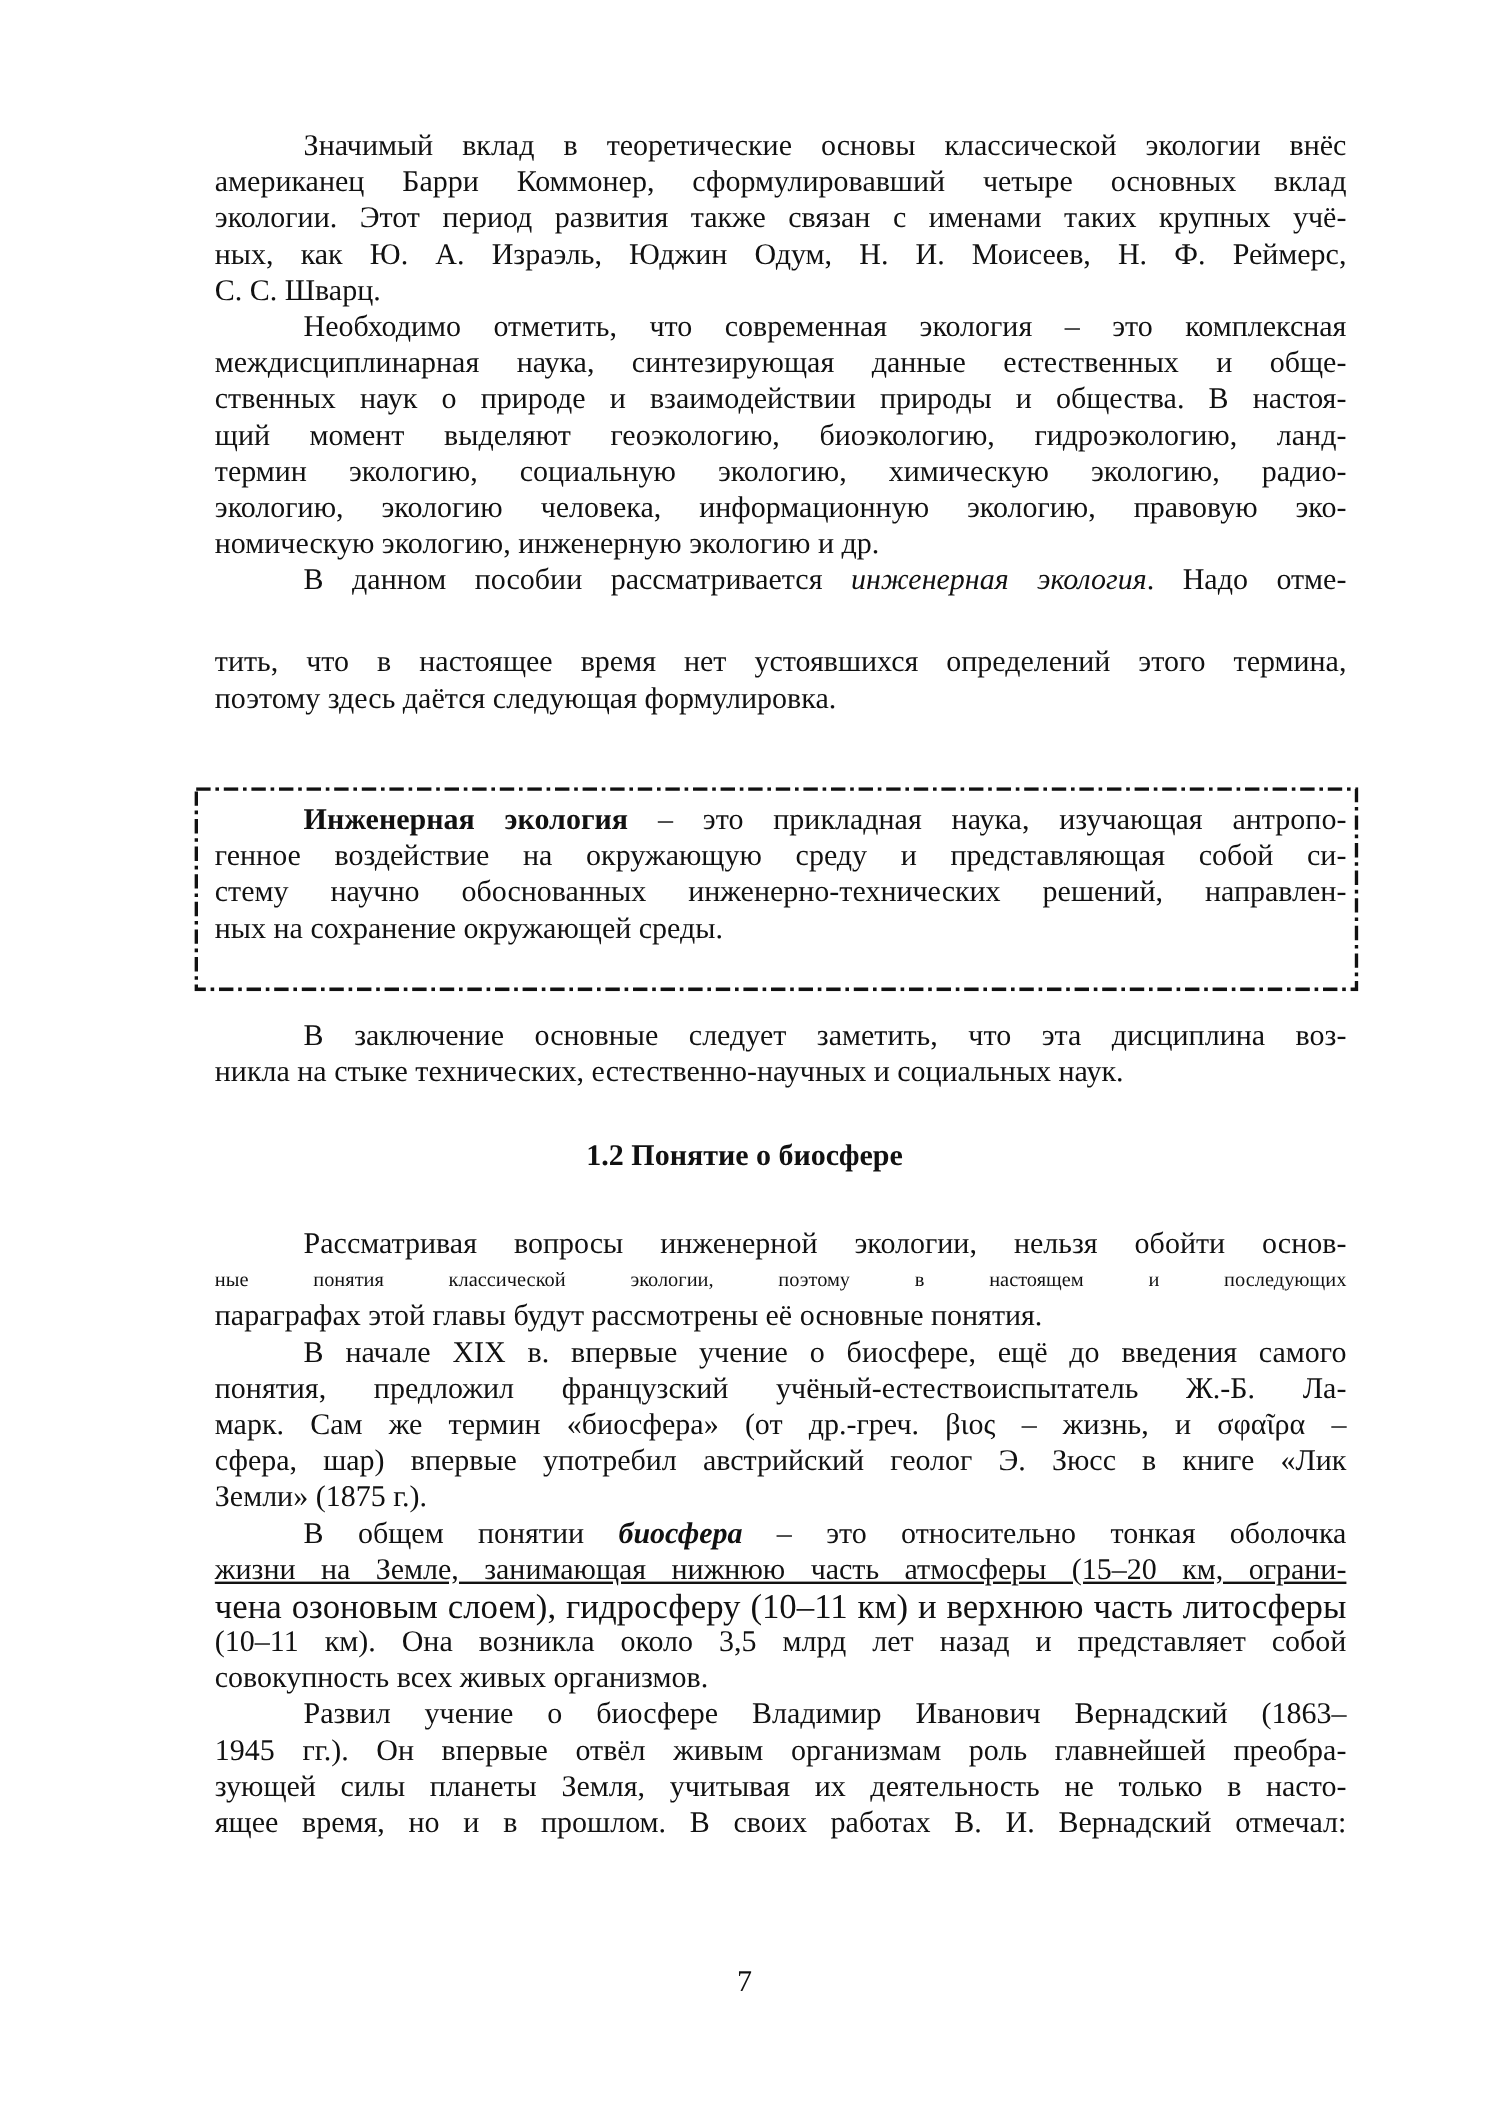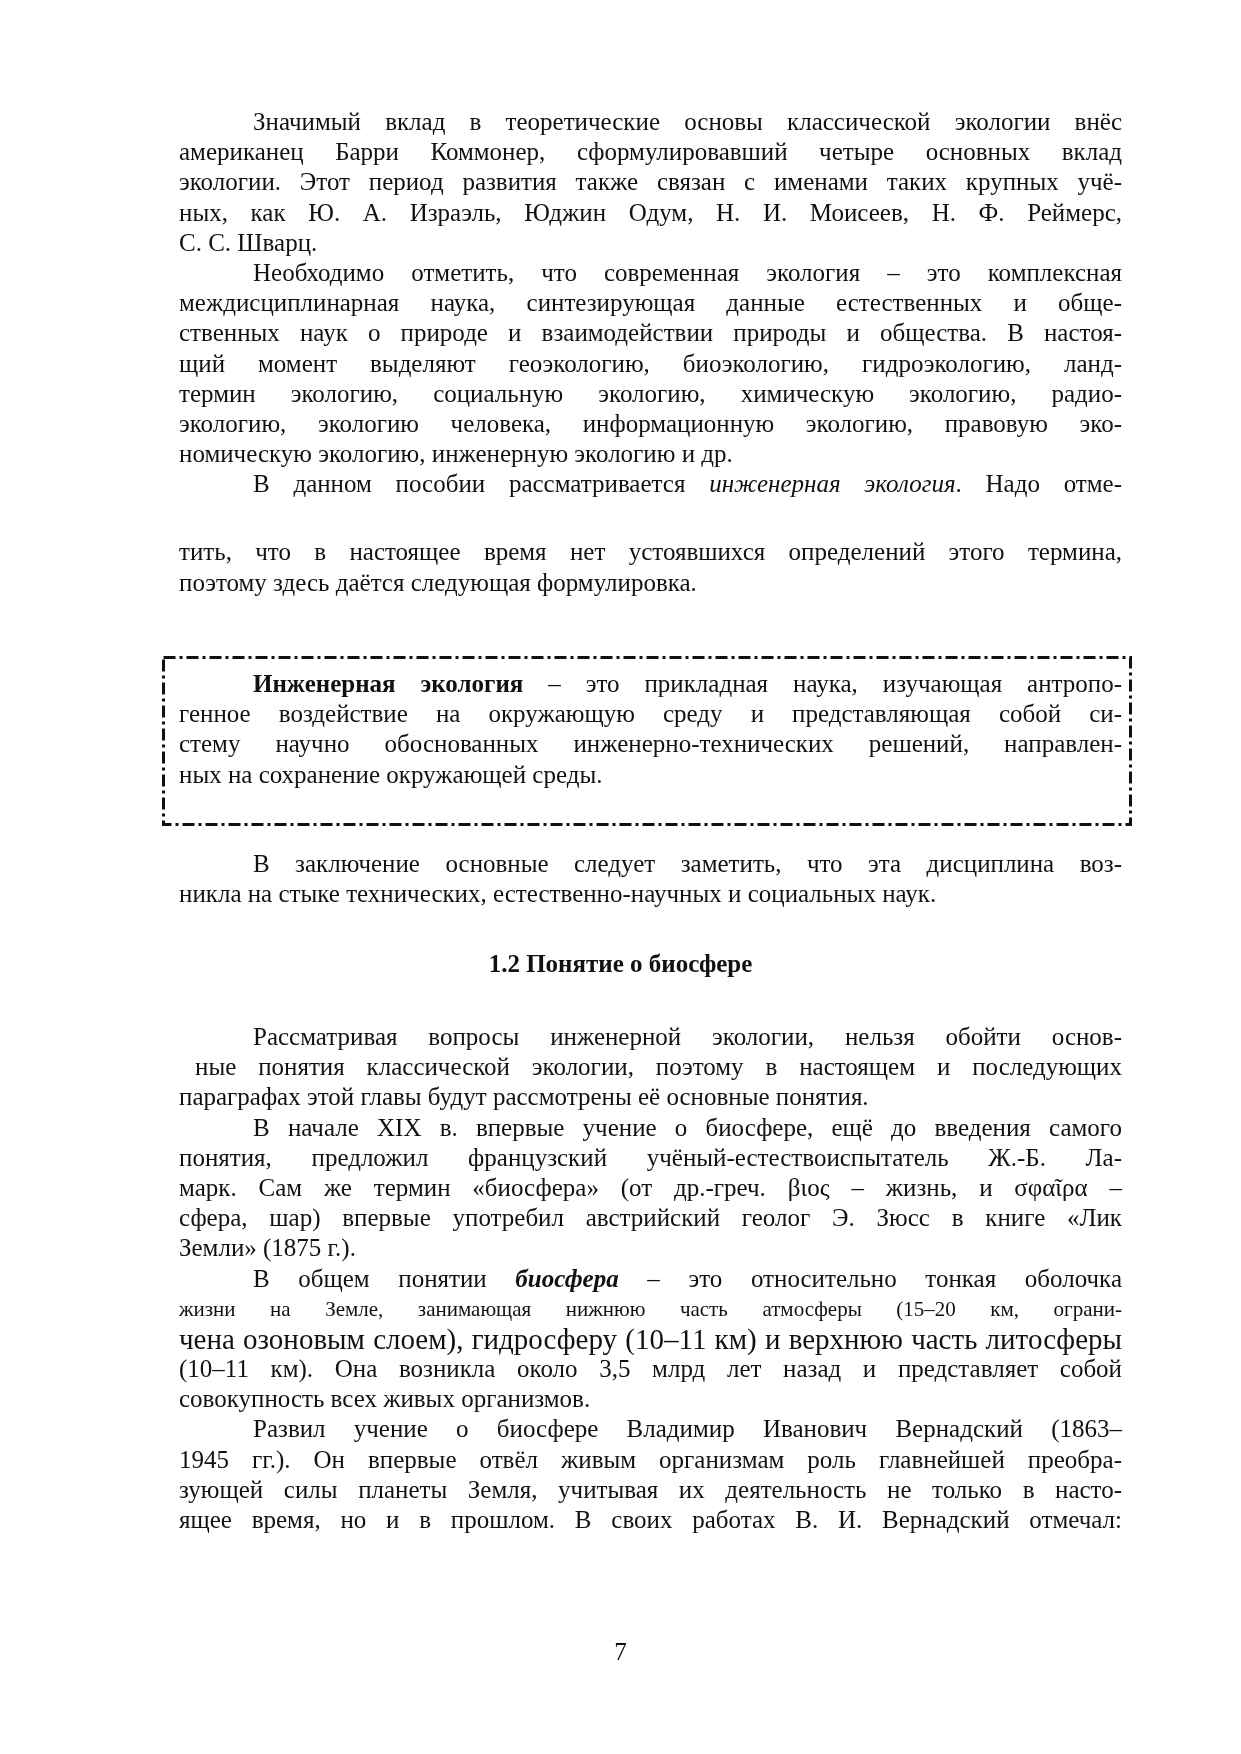--- a/index.html
+++ b/index.html
@@ -58,33 +58,33 @@
   <div class="txt" style="top:849px;">
     <div class="ln j ind" style="font-size: 25px;">В заключение основные следует заметить, что эта дисциплина воз-</div>
     <div class="ln" style="font-size: 25px;">никла на стыке технических, естественно-научных и социальных наук.</div>
   </div>
 
   <div class="heading">1.2 Понятие о биосфере</div>
 
   <div class="txt" style="top:1022px;">
     <div>
       <div class="ln j ind" style="font-size: 25px;">Рассматривая вопросы инженерной экологии, нельзя обойти основ-</div>
-      <div class="ln j" style="font-size: 25px; margin-left: 16px;">ные понятия классической экологии, поэтому в настоящем и последующих</div>
+      <div class="ln j" style="font-size: 17px;">ные понятия классической экологии, поэтому в настоящем и последующих</div>
       <div class="ln" style="font-size: 25px;">параграфах этой главы будут рассмотрены её основные понятия.</div>
     </div>
     <div>
       <div class="ln j ind" style="font-size: 25px;">В начале XIX в. впервые учение о биосфере, ещё до введения самого</div>
       <div class="ln j" style="font-size: 25px;">понятия, предложил французский учёный-естествоиспытатель Ж.-Б. Ла-</div>
       <div class="ln j" style="font-size: 25px;">марк. Сам же термин «биосфера» (от др.-греч. βιος – жизнь, и σφαῖρα –</div>
       <div class="ln j" style="font-size: 25px;">сфера, шар) впервые употребил австрийский геолог Э. Зюсс в книге «Лик</div>
       <div class="ln" style="font-size: 25px;">Земли» (1875 г.).</div>
     </div>
     <div>
       <div class="ln j ind" style="font-size: 25px;"><span>В общем понятии </span><b><i>биосфера</i></b><span> – это относительно тонкая оболочка</span></div>
-      <div class="ln j" style="font-size: 21px;">жизни на Земле, занимающая нижнюю часть атмосферы (15–20 км, ограни-</div>
+      <div class="ln j" style="font-size: 25px; text-decoration: underline;">жизни на Земле, занимающая нижнюю часть атмосферы (15–20 км, ограни-</div>
       <div class="ln j" style="font-size: 29px;">чена озоновым слоем), гидросферу (10–11 км) и верхнюю часть литосферы</div>
       <div class="ln j" style="font-size: 25px;">(10–11 км). Она возникла около 3,5 млрд лет назад и представляет собой</div>
       <div class="ln" style="font-size: 25px;">совокупность всех живых организмов.</div>
     </div>
     <div>
       <div class="ln j ind" style="font-size: 25px;">Развил учение о биосфере Владимир Иванович Вернадский (1863–</div>
       <div class="ln j" style="font-size: 25px;">1945 гг.). Он впервые отвёл живым организмам роль главнейшей преобра-</div>
       <div class="ln j" style="font-size: 25px;">зующей силы планеты Земля, учитывая их деятельность не только в насто-</div>
       <div class="ln j" style="font-size: 25px;">ящее время, но и в прошлом. В своих работах В. И. Вернадский отмечал:</div>
     </div>

